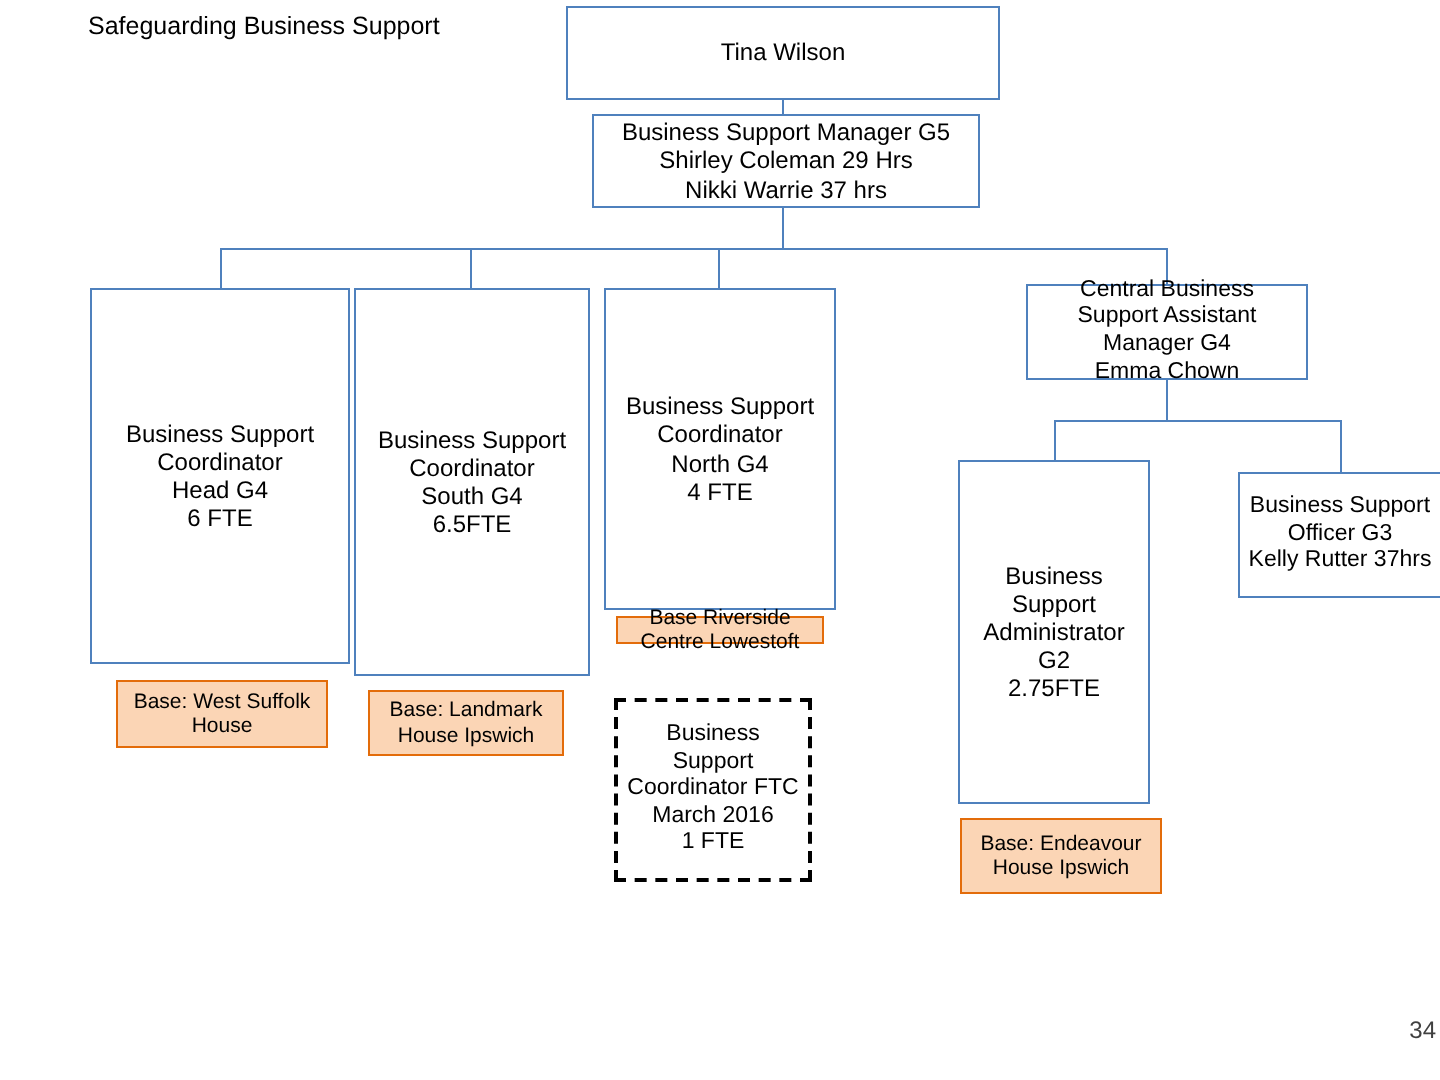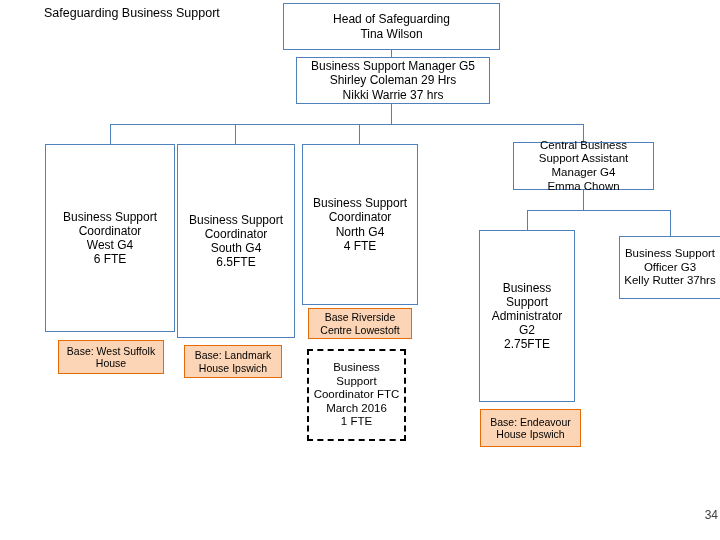--- a/index.html
+++ b/index.html
@@ -93,34 +93,33 @@
   <div class="conn v" style="left:199px; top:124px; height:20px;"></div>
   <div class="conn v" style="left:323px; top:124px; height:20px;"></div>
   <div class="conn v" style="left:547px; top:124px; height:18px;"></div>
 
   <div class="conn v" style="left:547px; top:190px; height:20px;"></div>
   <div class="conn h" style="left:491px; top:210px; width:143px;"></div>
   <div class="conn v" style="left:491px; top:210px; height:20px;"></div>
   <div class="conn v" style="left:634px; top:210px; height:26px;"></div>
 
   <div class="node box-blue" style="left:247px; top:3px; width:217px; height:47px;">
-    <span class="ln">Head of Safeguarding</span>
     <span class="ln">Tina Wilson</span>
   </div>
 
   <div class="node box-blue" style="left:260px; top:57px; width:194px; height:47px;">
     <span class="ln">Business Support Manager G5</span>
     <span class="ln">Shirley Coleman 29 Hrs</span>
     <span class="ln">Nikki Warrie 37 hrs</span>
   </div>
 
   <div class="node box-blue" style="left:9px; top:144px; width:130px; height:188px;">
     <span class="ln">Business Support</span>
     <span class="ln">Coordinator</span>
-    <span class="ln">West G4</span>
+    <span class="ln">Head G4</span>
     <span class="ln">6 FTE</span>
   </div>
 
   <div class="node box-blue" style="left:141px; top:144px; width:118px; height:194px;">
     <span class="ln">Business Support</span>
     <span class="ln">Coordinator</span>
     <span class="ln">South G4</span>
     <span class="ln">6.5FTE</span>
   </div>
 
@@ -145,21 +144,21 @@
     <span class="ln">G2</span>
     <span class="ln">2.75FTE</span>
   </div>
 
   <div class="node box-blue" style="left:583px; top:236px; width:102px; height:63px; font-size:11.5px;">
     <span class="ln">Business Support</span>
     <span class="ln">Officer G3</span>
     <span class="ln">Kelly Rutter 37hrs</span>
   </div>
 
-  <div class="node box-orange" style="left:272px; top:308px; width:104px; height:31px;">
+  <div class="node box-orange" style="left:272px; top:308px; width:104px; height:14px;">
     <span class="ln">Base Riverside</span>
     <span class="ln">Centre Lowestoft</span>
   </div>
 
   <div class="node box-orange" style="left:22px; top:340px; width:106px; height:34px;">
     <span class="ln">Base: West Suffolk</span>
     <span class="ln">House</span>
   </div>
 
   <div class="node box-orange" style="left:148px; top:345px; width:98px; height:33px;">

